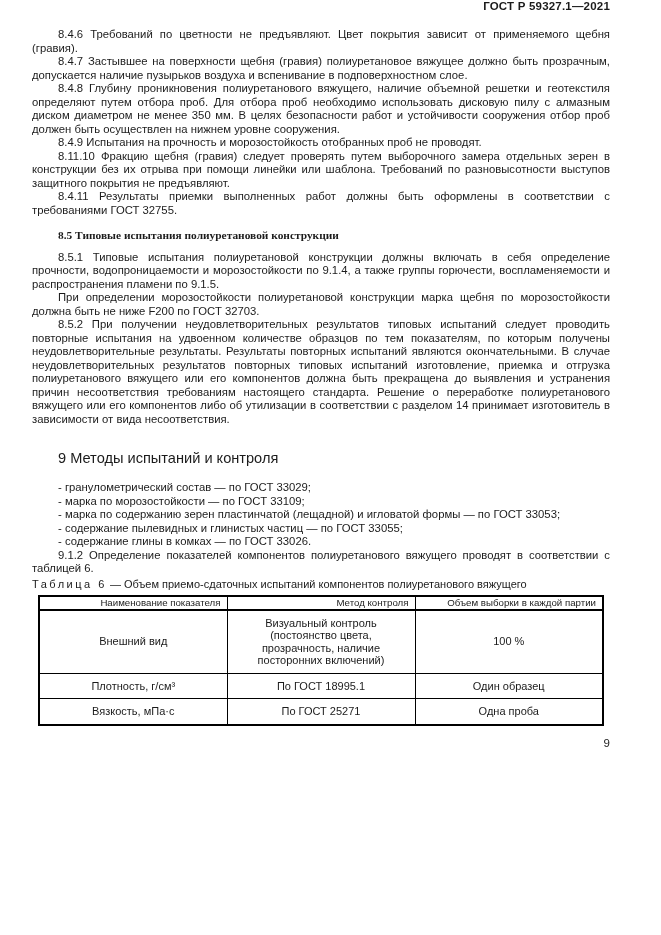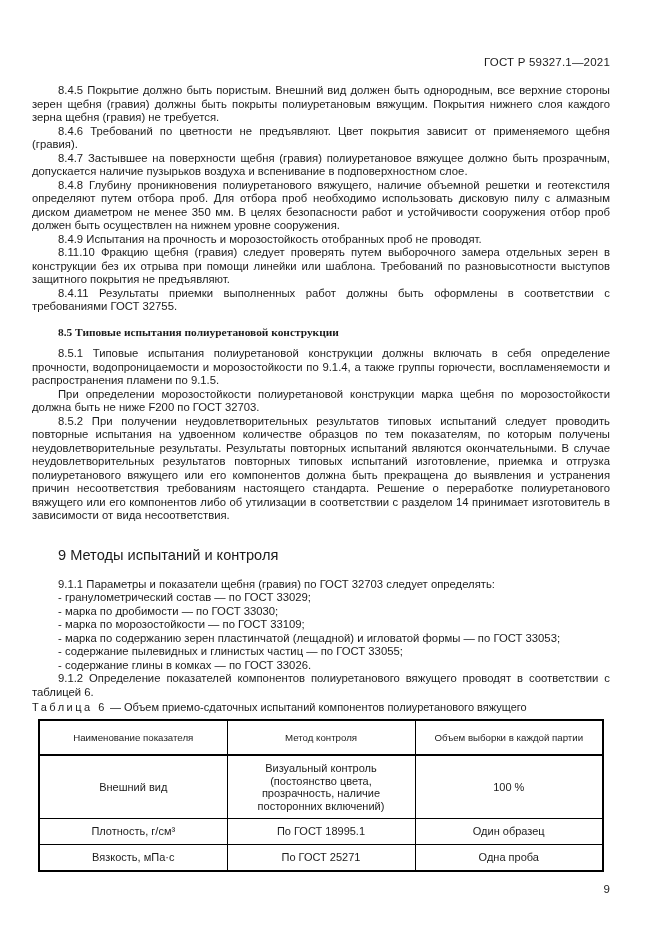--- a/index.html
+++ b/index.html
@@ -12,23 +12,22 @@
     color: #1b1b1b;
     overflow: hidden;
   }
   .content {
     position: absolute;
     left: 32px;
     top: 0;
     width: 578px;
   }
   .running-header {
-    padding-top: 56px;
     text-align: right;
-    font-weight: normal;
+    font-weight: bold;
     font-size: 11.5px;
     letter-spacing: 0.2px;
   }
   .doc-body { margin-top: 16px; }
   p.para, p.list-item {
     margin: 0;
     font-size: 11.3px;
     line-height: 13.5px;
     text-align: justify;
     text-indent: 26px;
@@ -65,22 +64,22 @@
     border-collapse: collapse;
     border: 2px solid #000;
     table-layout: fixed;
   }
   table.std th {
     border: 1px solid #000;
     border-bottom: 2px solid #000;
     font-weight: normal;
     font-size: 9.7px;
     line-height: 11.5px;
-    padding: 11px 6px;
-    text-align: center;
+    padding: 0 6px;
+    text-align: right;
     vertical-align: middle;
   }
   table.std td {
     border: 1px solid #000;
     font-size: 11px;
     line-height: 12.6px;
     padding: 6px 28px;
     text-align: center;
     vertical-align: middle;
   }
@@ -92,35 +91,32 @@
 </style>
 </head>
 <body>
 
 <div class="page">
   <div class="content">
 
     <div class="running-header">ГОСТ Р 59327.1—2021</div>
 
     <div class="doc-body" id="doc-body">
-        <p class="para">8.4.5 Покрытие должно быть пористым. Внешний вид должен быть однородным, все верхние стороны зерен щебня (гравия) должны быть покрыты полиуретановым вяжущим. Покрытия нижнего слоя каждого зерна щебня (гравия) не требуется.</p>
         <p class="para">8.4.6 Требований по цветности не предъявляют. Цвет покрытия зависит от применяемого щебня (гравия).</p>
         <p class="para">8.4.7 Застывшее на поверхности щебня (гравия) полиуретановое вяжущее должно быть прозрачным, допускается наличие пузырьков воздуха и вспенивание в подповерхностном слое.</p>
         <p class="para">8.4.8 Глубину проникновения полиуретанового вяжущего, наличие объемной решетки и геотекстиля определяют путем отбора проб. Для отбора проб необходимо использовать дисковую пилу с алмазным диском диаметром не менее 350 мм. В целях безопасности работ и устойчивости сооружения отбор проб должен быть осуществлен на нижнем уровне сооружения.</p>
         <p class="para">8.4.9 Испытания на прочность и морозостойкость отобранных проб не проводят.</p>
         <p class="para">8.11.10 Фракцию щебня (гравия) следует проверять путем выборочного замера отдельных зерен в конструкции без их отрыва при помощи линейки или шаблона. Требований по разновысотности выступов защитного покрытия не предъявляют.</p>
         <p class="para">8.4.11 Результаты приемки выполненных работ должны быть оформлены в соответствии с требованиями ГОСТ 32755.</p>
         <p class="subheading">8.5 Типовые испытания полиуретановой конструкции</p>
         <p class="para">8.5.1 Типовые испытания полиуретановой конструкции должны включать в себя определение прочности, водопроницаемости и морозостойкости по 9.1.4, а также группы горючести, воспламеняемости и распространения пламени по 9.1.5.</p>
         <p class="para">При определении морозостойкости полиуретановой конструкции марка щебня по морозостойкости должна быть не ниже F200 по ГОСТ 32703.</p>
         <p class="para">8.5.2 При получении неудовлетворительных результатов типовых испытаний следует проводить повторные испытания на удвоенном количестве образцов по тем показателям, по которым получены неудовлетворительные результаты. Результаты повторных испытаний являются окончательными. В случае неудовлетворительных результатов повторных типовых испытаний изготовление, приемка и отгрузка полиуретанового вяжущего или его компонентов должна быть прекращена до выявления и устранения причин несоответствия требованиям настоящего стандарта. Решение о переработке полиуретанового вяжущего или его компонентов либо об утилизации в соответствии с разделом 14 принимает изготовитель в зависимости от вида несоответствия.</p>
         <p class="chapter-heading">9 Методы испытаний и контроля</p>
-        <p class="para">9.1.1 Параметры и показатели щебня (гравия) по ГОСТ 32703 следует определять:</p>
         <p class="list-item">- гранулометрический состав — по ГОСТ 33029;</p>
-        <p class="list-item">- марка по дробимости — по ГОСТ 33030;</p>
         <p class="list-item">- марка по морозостойкости — по ГОСТ 33109;</p>
         <p class="list-item">- марка по содержанию зерен пластинчатой (лещадной) и игловатой формы — по ГОСТ 33053;</p>
         <p class="list-item">- содержание пылевидных и глинистых частиц — по ГОСТ 33055;</p>
         <p class="list-item">- содержание глины в комках — по ГОСТ 33026.</p>
         <p class="para">9.1.2 Определение показателей компонентов полиуретанового вяжущего проводят в соответствии с таблицей 6.</p>
       </div>
 
     <div class="table-caption">
       <span class="cap-label">Таблица 6</span>
       <span>— Объем приемо-сдаточных испытаний компонентов полиуретанового вяжущего</span>

